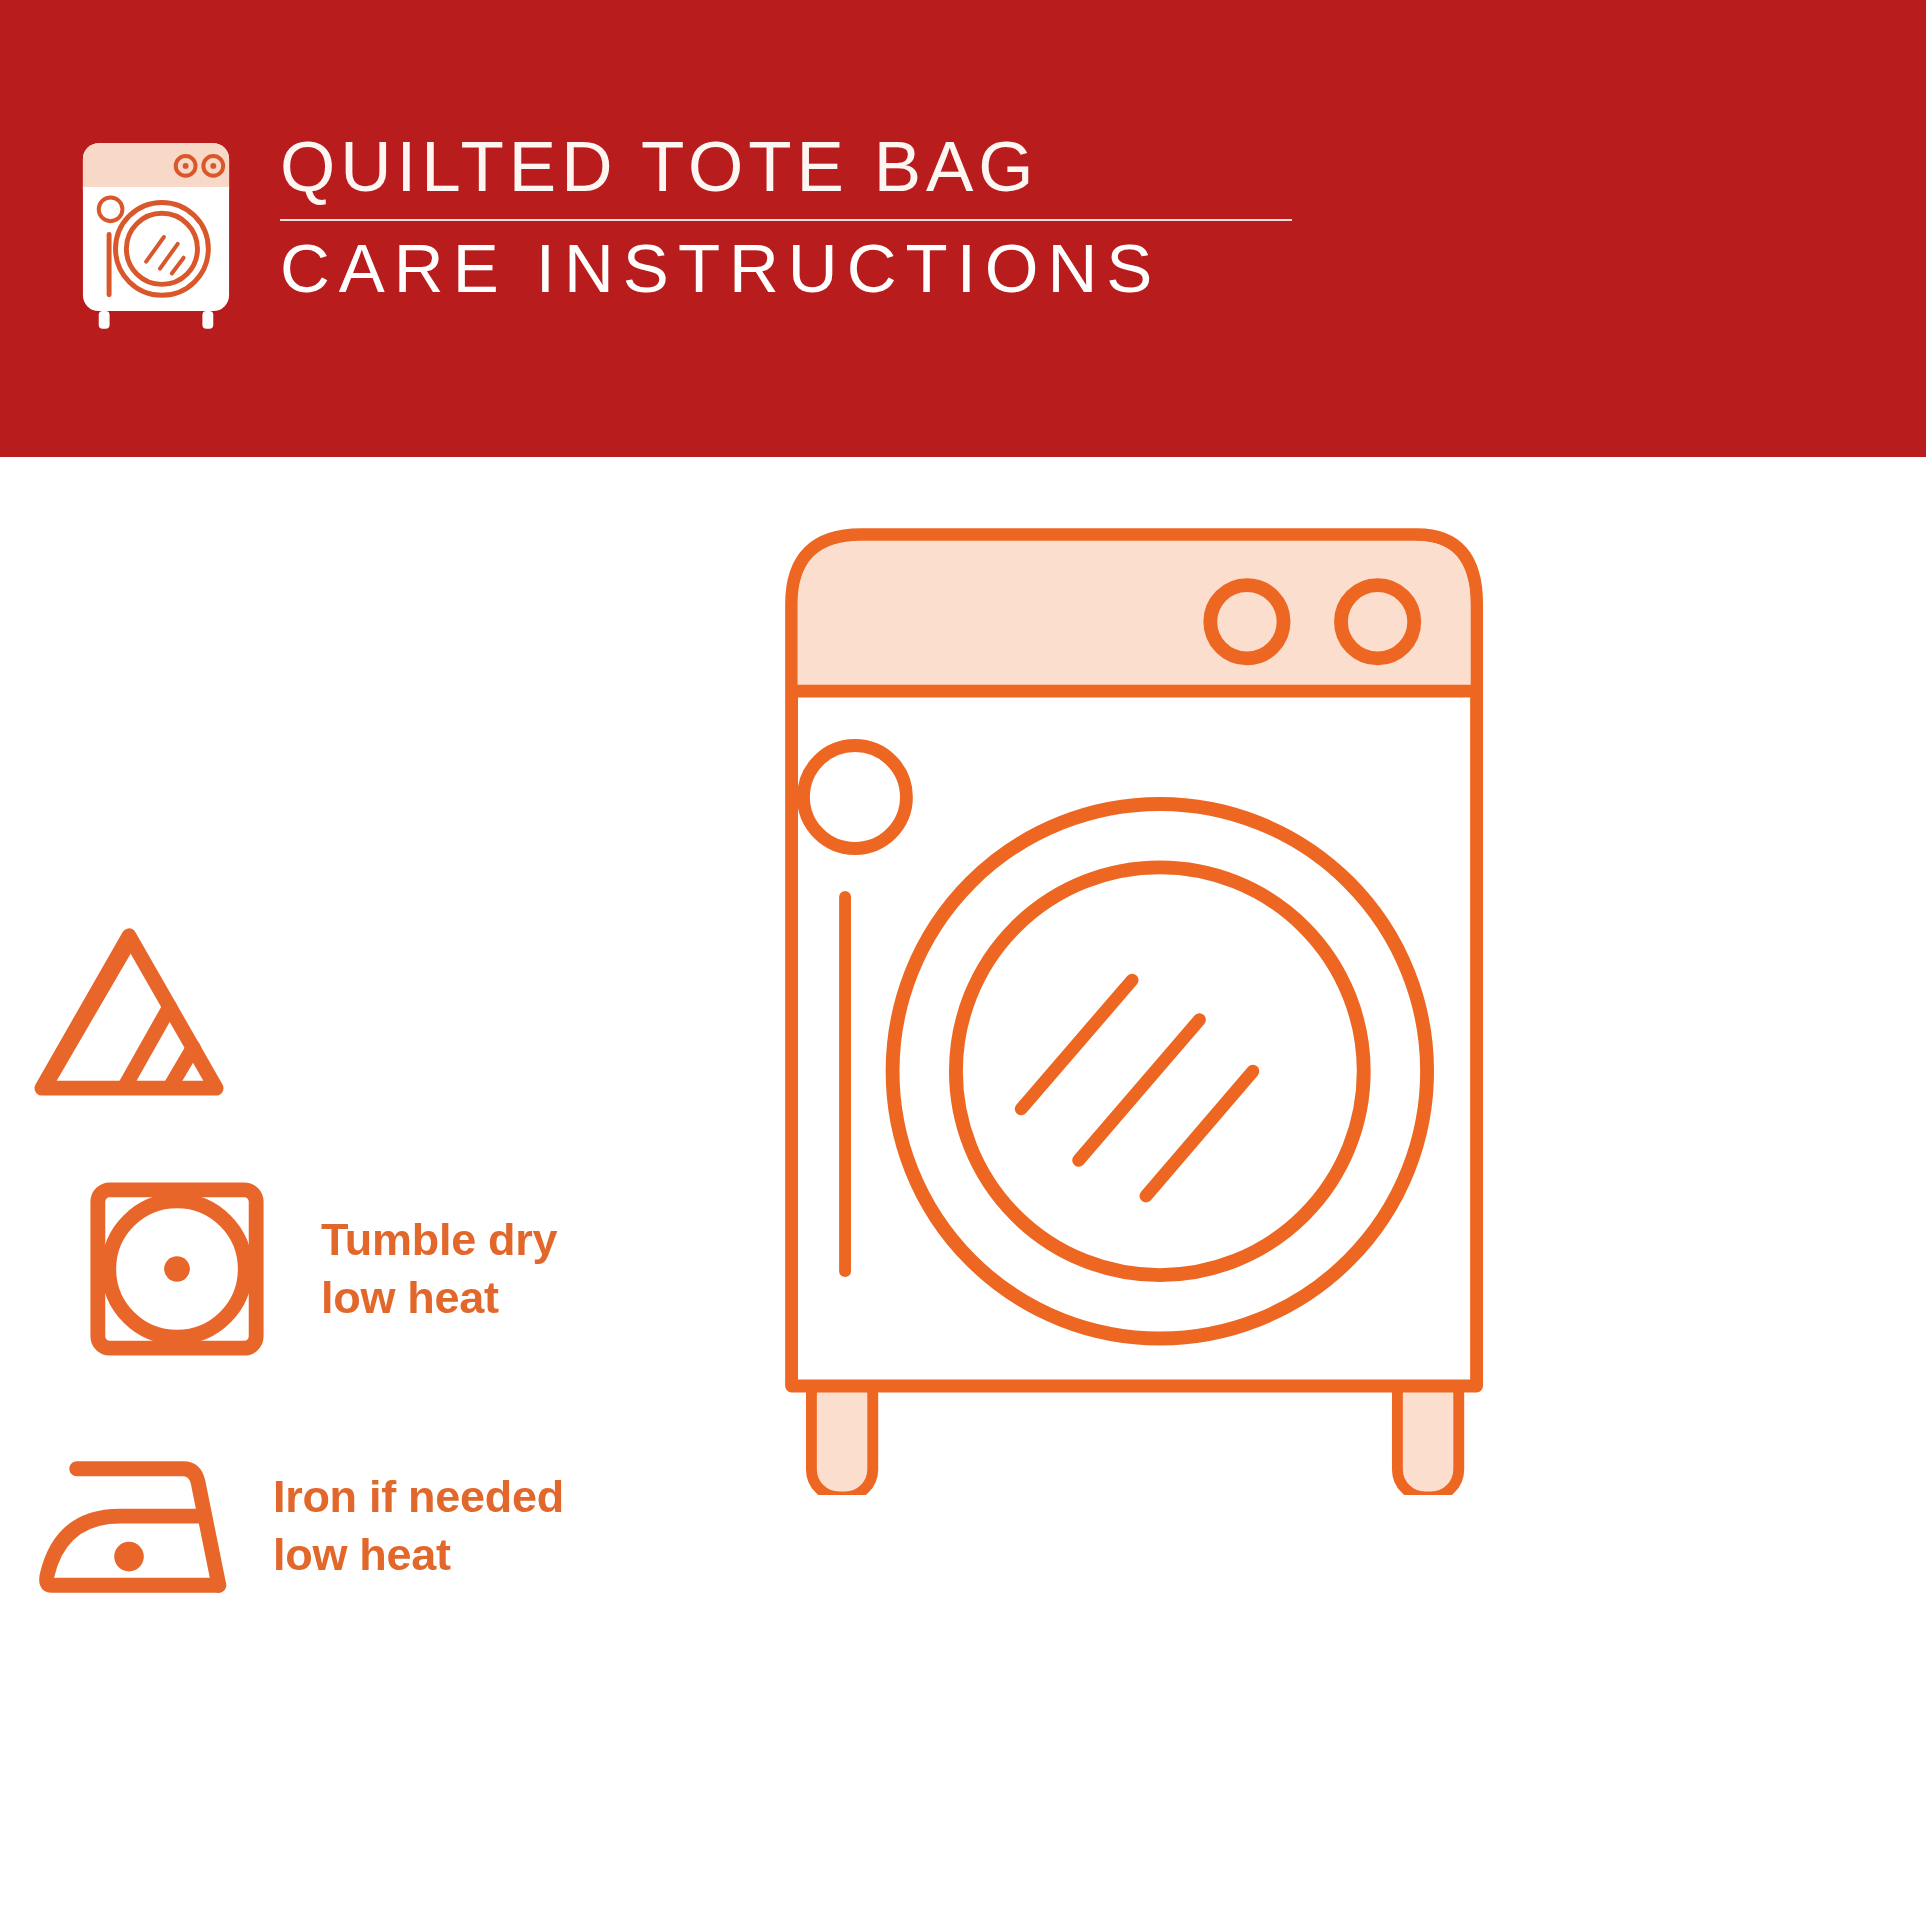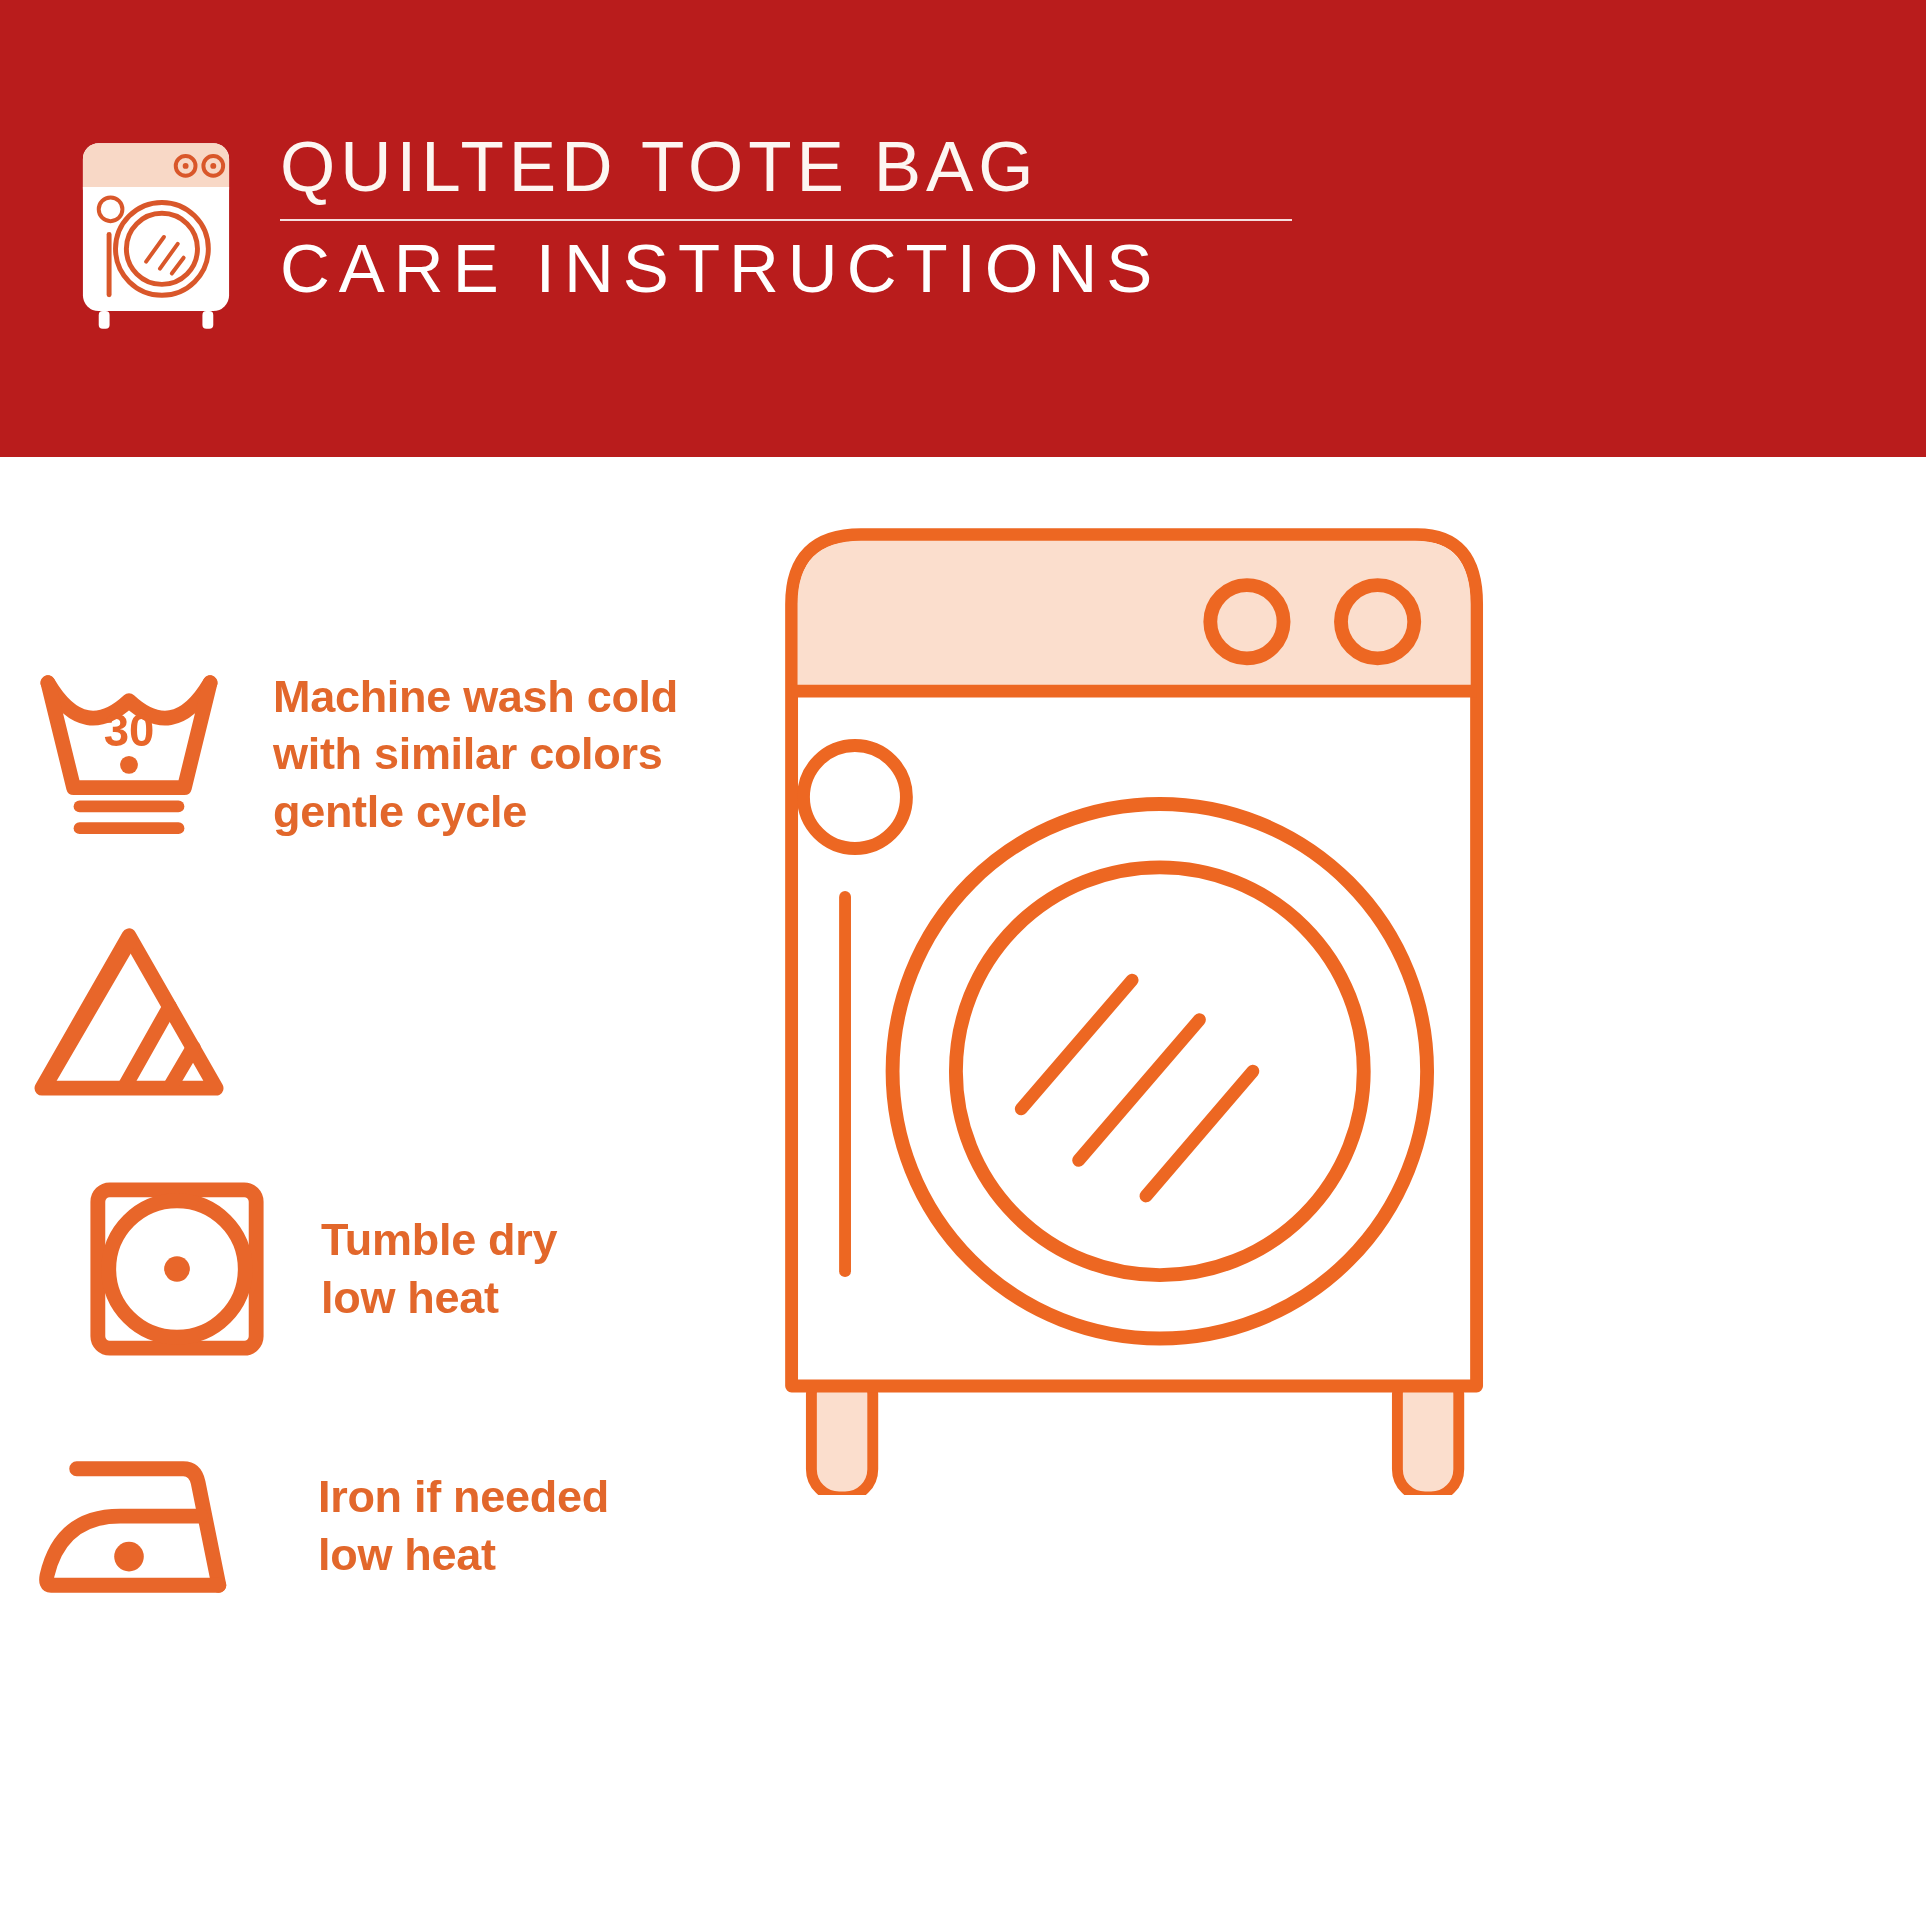--- a/index.html
+++ b/index.html
@@ -67,21 +67,21 @@
     font-weight:700;
     letter-spacing:-0.3px;
     font-family:"Liberation Sans", sans-serif;
     white-space:pre-line;
     padding-left:16px;
   }
 
   .row-1{top:188px;}
   .row-2{top:446px;}
   .row-3{top:703px;margin-left:48px;}
-  .row-4{top:960px;gap:45px;}
+  .row-4{top:960px;}
 
   
   .washer{
     position:absolute;left:752px;top:495px;width:782px;height:1000px;
   }
 </style>
 </head>
 <body>
 
 <div class="page">
@@ -122,41 +122,20 @@
     <div class="header-text">
       <div class="title-main">QUILTED TOTE BAG</div>
       <div class="title-rule"></div>
       <div class="title-sub">CARE INSTRUCTIONS</div>
     </div>
 
   </div>
 
   <div class="care-list">
 
-    <div class="care-row row-1">
-      <div class="sym">
-        <svg viewBox="0 0 200 180" width="198" height="178" xmlns="http://www.w3.org/2000/svg">
-
-          <path d="M18 18
-                   C 44 62, 72 62, 100 36
-                   C 128 62, 156 62, 182 18" fill="none" stroke="#e8662a" stroke-width="15" stroke-linecap="round" stroke-linejoin="round"></path>
-          <path d="M18 18 L44 124 L156 124 L182 18" fill="none" stroke="#e8662a" stroke-width="15" stroke-linecap="round" stroke-linejoin="round"></path>
-
-          <text x="100" y="82" font-family="'Liberation Sans', sans-serif" font-size="46" font-weight="bold" fill="#e8662a" text-anchor="middle">30</text>
-
-          <circle cx="100" cy="101" r="9" fill="#e8662a"></circle>
-
-          <rect x="44" y="137" width="112" height="12" rx="6" fill="#e8662a"></rect>
-          <rect x="44" y="159" width="112" height="12" rx="6" fill="#e8662a"></rect>
-        </svg>
-      </div>
-      <div class="txt">Machine wash cold
-with similar colors
-gentle cycle</div>
-    </div>
 
     <div class="care-row row-2">
       <div class="sym">
         <svg viewBox="0 0 210 190" width="208" height="188" xmlns="http://www.w3.org/2000/svg">
           <g fill="none" stroke="#e8662a" stroke-width="15" stroke-linecap="round" stroke-linejoin="round">
             <path d="M105 18 L193 172 L17 172 Z"></path>
             <line x1="105" y1="24" x2="20" y2="170"></line>
             <line x1="146" y1="90" x2="101" y2="170"></line>
             <line x1="170" y1="131" x2="147" y2="170"></line>
           </g>

